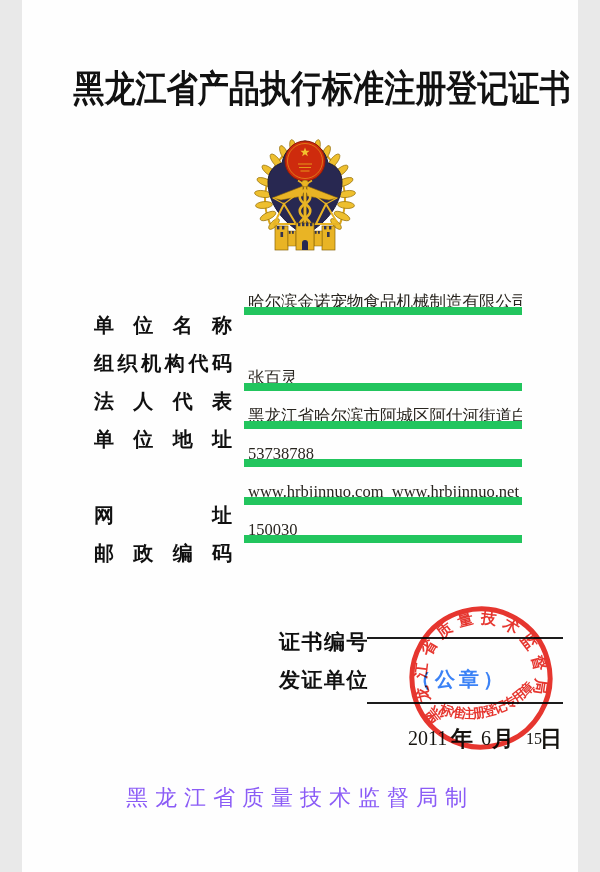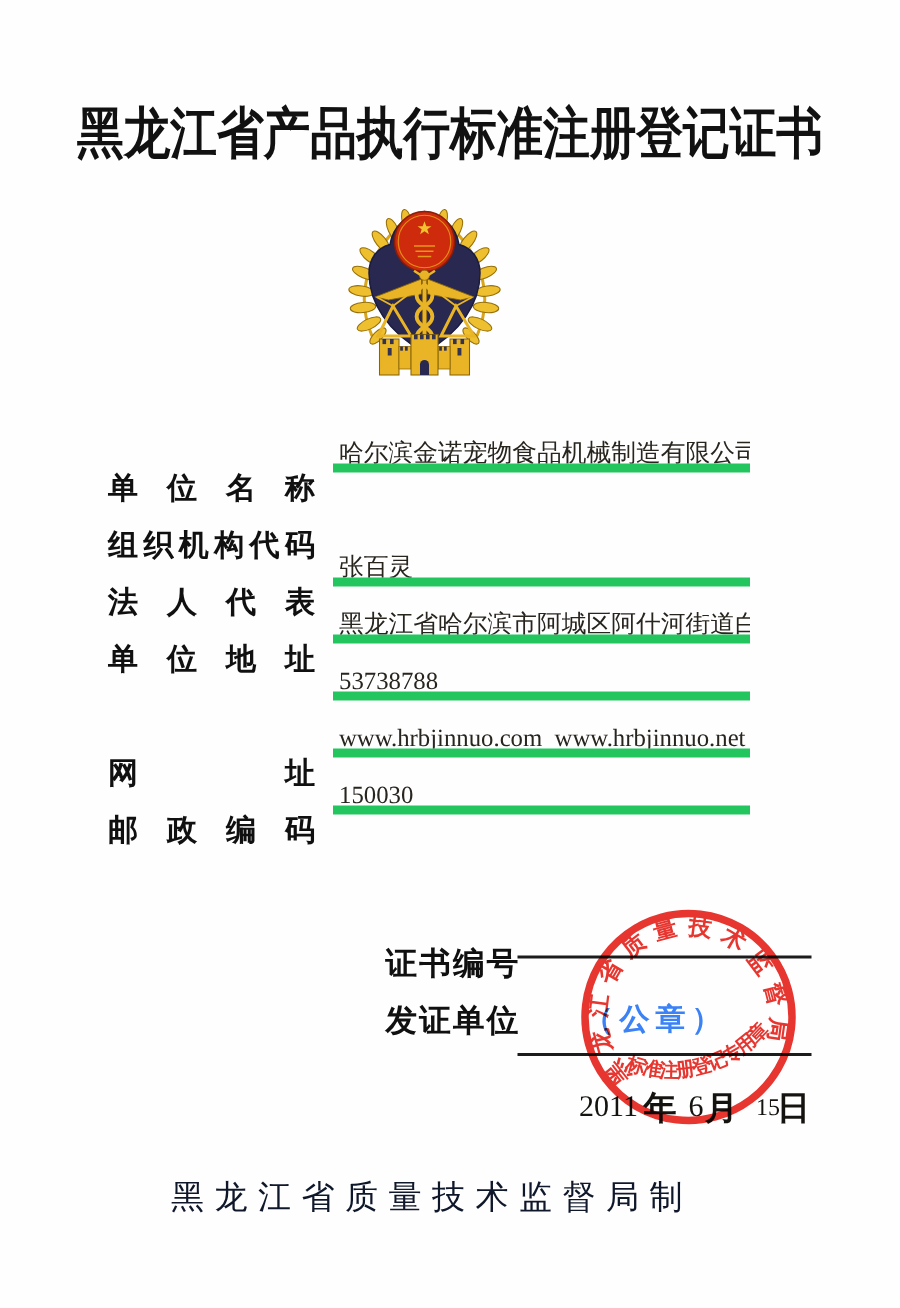--- a/index.html
+++ b/index.html
@@ -1,17 +1,17 @@
 <!DOCTYPE html>
 <html><head>
 <meta charset="utf-8">
 <style>
   html,body{margin:0;padding:0;background:#e9e9e9;}
   .page{
-    position:relative; width:600px; height:872px; margin:0 auto;
+    position:relative; width:556px; height:872px; margin:0 auto;
     background:#fefefe; overflow:hidden;
     font-family:"Liberation Serif","DejaVu Serif",serif; color:#1a1a1a;
   }
   
   .title{
     position:absolute; top:64px; left:0; width:600px; margin:0;
     text-align:center; font-size:37px; font-weight:bold; color:#111;
     transform:scaleX(.84); transform-origin:50% 50%;
     white-space:nowrap; letter-spacing:0;
   }
@@ -21,23 +21,23 @@
   .form{position:absolute; left:72px; top:285px; width:456px;}
   .row{position:relative; height:38px;}
   .row-label{
     position:absolute; left:0; top:1px; width:138px; display:inline-block;
     font-family:"Liberation Sans","DejaVu Sans",sans-serif;
     font-weight:bold; font-size:20px; color:#101010;
     text-align:justify; text-align-last:justify; white-space:nowrap;margin-top:26px;
   }
   .row-value{
     position:absolute; left:150px; top:2px; width:278px; height:28px;
-    border-bottom:6px solid #22c55e; line-height:30px;
+    border-bottom:8px solid #22c55e; line-height:30px;
     font-size:16.5px; color:#28251f; padding-left:4px; box-sizing:border-box;
-    white-space:pre; overflow:hidden;
+    white-space:pre; overflow:hidden;text-decoration:underline;
   }
   
   .cert-label{
     position:absolute; left:257px;
     font-family:"Liberation Sans","DejaVu Sans",sans-serif;
     font-weight:bold; font-size:21px; letter-spacing:1.5px; color:#101010;
     white-space:nowrap;
   }
   .blank-line{position:absolute; left:345px; width:196px; border-top:2px solid #1c1c1c;}
   .stamp-note{
@@ -48,22 +48,22 @@
   .d-num{font-size:20px;}
   .d-num-small{font-size:16px;}
   .d-unit{font-size:22px; font-weight:bold;}
   
   .seal{
     position:absolute; left:385px; top:604px; width:148px; height:148px;
     transform:rotate(-15deg); mix-blend-mode:multiply; opacity:.92;
   }
   
   .footer{
-    position:absolute; left:114px; top:783px; font-size:22px;
-    letter-spacing:7px; color:#0f172a; white-space:nowrap; font-weight:400;
+    position:absolute; left:104px; top:783px; font-size:22px;
+    letter-spacing:7px; color:#8b5cf6; white-space:nowrap; font-weight:400;
   }
 </style>
 </head>
 <body>
 
 <div class="page">
 
   <h1 class="title">黑龙江省产品执行标准注册登记证书</h1>
 
   <div class="emblem">

